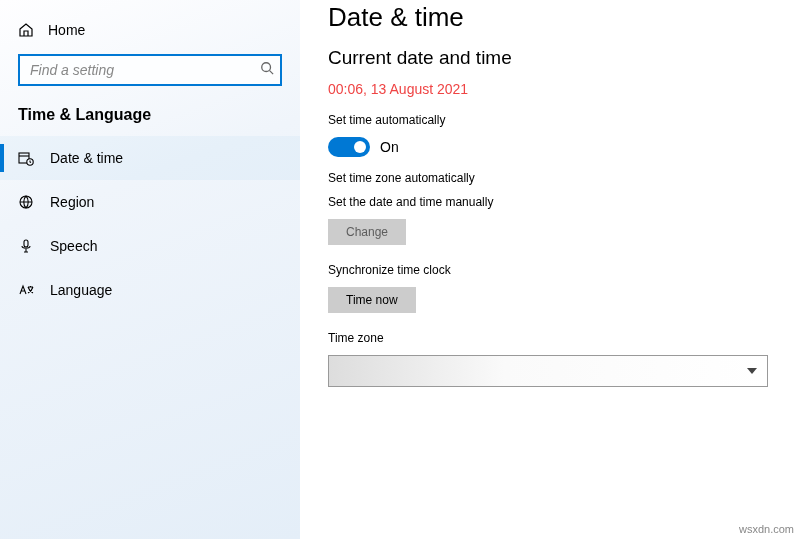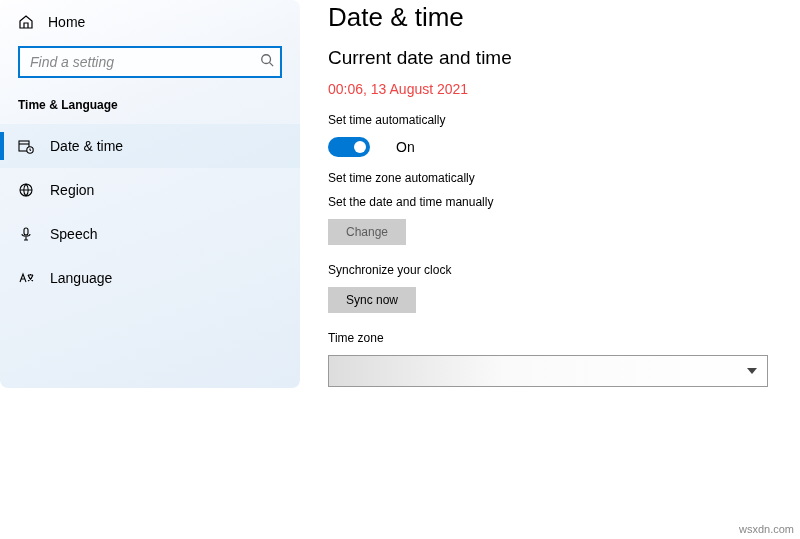--- a/index.html
+++ b/index.html
@@ -1,37 +1,37 @@
 <!DOCTYPE html>
 <html><head>
 <meta charset="utf-8">
 <style>
   * { box-sizing: border-box; margin: 0; padding: 0; font-family: "Segoe UI", Arial, sans-serif; }
   body { width: 800px; height: 539px; overflow: hidden; background: #fff; display: flex; font-size: 14px; color: #000; }
-  .sidebar { width: 300px; height: 388px; background: linear-gradient(160deg, #fefeff 0%, #f0f5fb 35%, #e4eef8 100%); padding-top: 4px; border-radius: 8px; }
+  .sidebar { width: 300px; height: 539px; background: linear-gradient(160deg, #fefeff 0%, #f0f5fb 35%, #e4eef8 100%); padding-top: 12px; }
   .home-row { display: flex; align-items: center; height: 36px; padding-left: 18px; gap: 14px; }
   .home-row svg { width: 16px; height: 16px; }
   .search-wrap { padding: 6px 18px 0 18px; }
   .search { position: relative; }
   .search input { width: 100%; height: 32px; border: 2px solid #0078d4; background: #fdfeff; padding: 0 30px 0 10px; font-size: 14px; color: #be185d; outline: none; }
   .search input::placeholder { color: #888; font-style: italic; }
   .search .sicon { position: absolute; right: 8px; top: 7px; color: #5a5a5a; }
-  .category { font-weight: 600; font-size: 12px; padding: 20px 0 12px 18px; }
+  .category { font-weight: 600; font-size: 16px; padding: 20px 0 12px 18px; }
   .navlist { }
   .navitem { display: flex; align-items: center; height: 44px; padding-left: 18px; gap: 16px; cursor: pointer; position: relative; }
   .navitem .bar { position: absolute; left: 0; top: 8px; bottom: 8px; width: 4px; background: #0078d4; display: none; }
   .navitem.selected .bar { display: block; }
   .navitem.selected { background: rgba(0,120,212,0.04); }
   .navitem svg { width: 16px; height: 16px; flex: 0 0 16px; }
   .main { flex: 1; padding: 2px 20px 0 28px; position: relative; }
   h1 { font-weight: 400; font-size: 26px; margin-bottom: 8px; }
   h2 { font-weight: 400; font-size: 19px; margin: 14px 0 12px 0; }
   .val { font-size: 14px; color: #ef4444; margin-bottom: 16px; }
   .label { font-size: 12px; margin-bottom: 10px; }
-  .toggle-row { display: flex; align-items: center; gap: 26px; margin-bottom: 14px; }
+  .toggle-row { display: flex; align-items: center; gap: 10px; margin-bottom: 14px; }
   .toggle { width: 42px; height: 20px; border-radius: 10px; position: relative; }
   .toggle.on { background: #0078d4; }
   .toggle.on::after { content: ""; position: absolute; width: 12px; height: 12px; background: #fff; border-radius: 50%; top: 4px; right: 4px; }
   .toggle.off { background: #fff; border: 1px solid #000; }
   .toggle.off::after { content: ""; position: absolute; width: 10px; height: 10px; background: #000; border-radius: 50%; top: 4px; left: 4px; }
   .btn { display: inline-block; background: #cccccc; color: #5d5d5d; padding: 6px 18px; font-size: 12px; border: none; margin-bottom: 18px; }
   .btn.enabled { color: #000; cursor: pointer; }
   .sync-note { color: #6d6d6d; font-size: 13px; line-height: 18px; margin-bottom: 10px; }
   .tz-select { width: 440px; height: 32px; border: 1px solid #999; background: linear-gradient(90deg, #ddd 0%, #fafafa 40%, #fff 100%); position: relative; }
   .tz-select::after { content: ""; position: absolute; right: 10px; top: 12px; border-left: 5px solid transparent; border-right: 5px solid transparent; border-top: 6px solid #444; }
@@ -107,20 +107,20 @@
   <div class="toggle-row">
     <div class="toggle on"></div>
     <span>On</span>
   </div>
 
   <div class="label">Set time zone automatically</div>
 
   <div class="label">Set the date and time manually</div>
   <button class="btn">Change</button>
 
-  <div class="label">Synchronize your clock</div>
-  <button class="btn enabled">Sync now</button>
+  <div class="label">Synchronize time clock</div>
+  <button class="btn enabled">Time now</button>
 
   <div class="label">Time zone</div>
   <div class="tz-select"></div>
 
   <div class="watermark">wsxdn.com</div>
 </div>
 
 </body></html>

